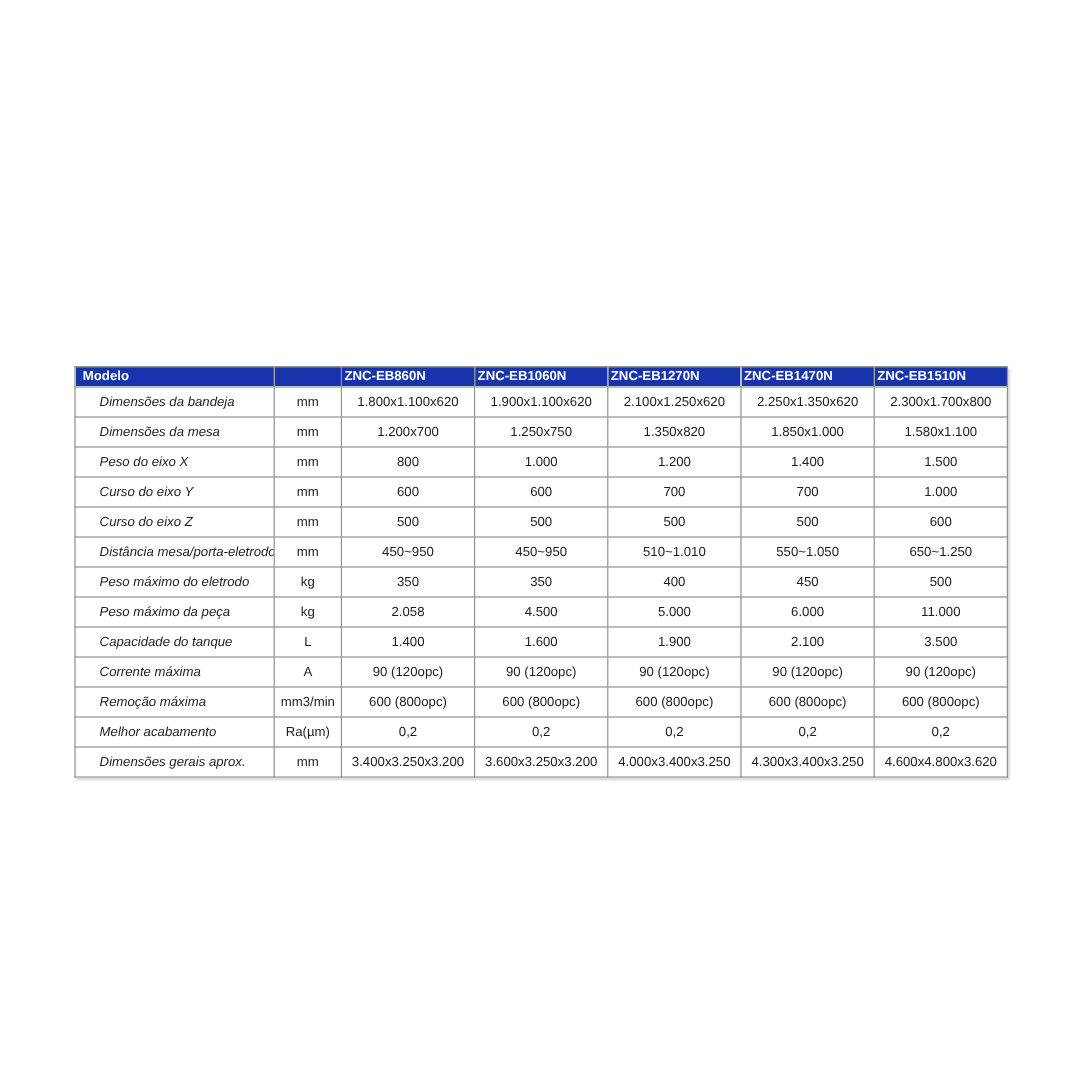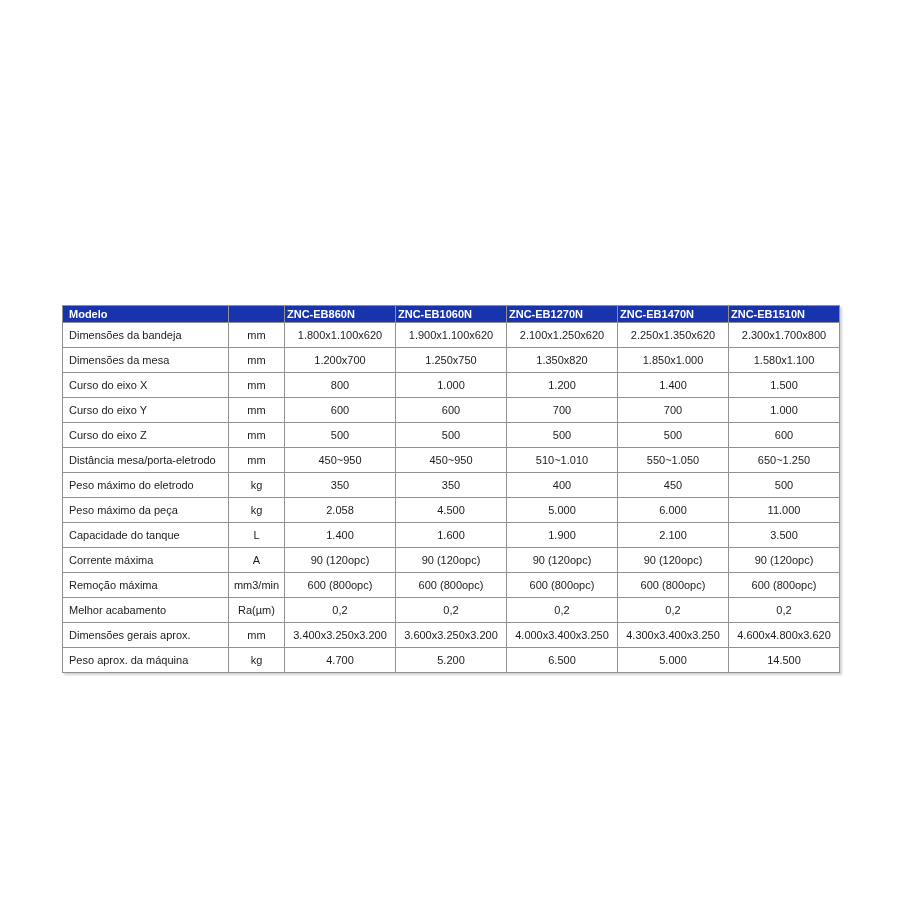--- a/index.html
+++ b/index.html
@@ -46,21 +46,22 @@
     text-align: left;
     padding-left: 6px;
   }
   table.spec tbody td {
     height: 25px;
     text-align: center;
     background: #ffffff;
   }
   table.spec tbody td.cell-label {
     text-align: left;
-    padding-left: 6px;
+    padding-left: 20px;
+    font-style: italic;
   }
 </style>
 </head>
 <body>
 
 <div class="page">
   <table class="spec">
     <colgroup>
       <col style="width:166px">
       <col style="width:56px">
@@ -96,21 +97,21 @@
         <tr>
           <td class="cell-label">Dimensões da mesa</td>
           <td class="cell-unit">mm</td>
           <td class="cell-value">1.200x700</td>
           <td class="cell-value">1.250x750</td>
           <td class="cell-value">1.350x820</td>
           <td class="cell-value">1.850x1.000</td>
           <td class="cell-value">1.580x1.100</td>
         </tr>
         <tr>
-          <td class="cell-label">Curso do eixo X</td>
+          <td class="cell-label">Peso do eixo X</td>
           <td class="cell-unit">mm</td>
           <td class="cell-value">800</td>
           <td class="cell-value">1.000</td>
           <td class="cell-value">1.200</td>
           <td class="cell-value">1.400</td>
           <td class="cell-value">1.500</td>
         </tr>
         <tr>
           <td class="cell-label">Curso do eixo Y</td>
           <td class="cell-unit">mm</td>
@@ -194,24 +195,15 @@
         </tr>
         <tr>
           <td class="cell-label">Dimensões gerais aprox.</td>
           <td class="cell-unit">mm</td>
           <td class="cell-value">3.400x3.250x3.200</td>
           <td class="cell-value">3.600x3.250x3.200</td>
           <td class="cell-value">4.000x3.400x3.250</td>
           <td class="cell-value">4.300x3.400x3.250</td>
           <td class="cell-value">4.600x4.800x3.620</td>
         </tr>
-        <tr>
-          <td class="cell-label">Peso aprox. da máquina</td>
-          <td class="cell-unit">kg</td>
-          <td class="cell-value">4.700</td>
-          <td class="cell-value">5.200</td>
-          <td class="cell-value">6.500</td>
-          <td class="cell-value">5.000</td>
-          <td class="cell-value">14.500</td>
-        </tr>
       </tbody>
   </table>
 </div>
 
 </body></html>

